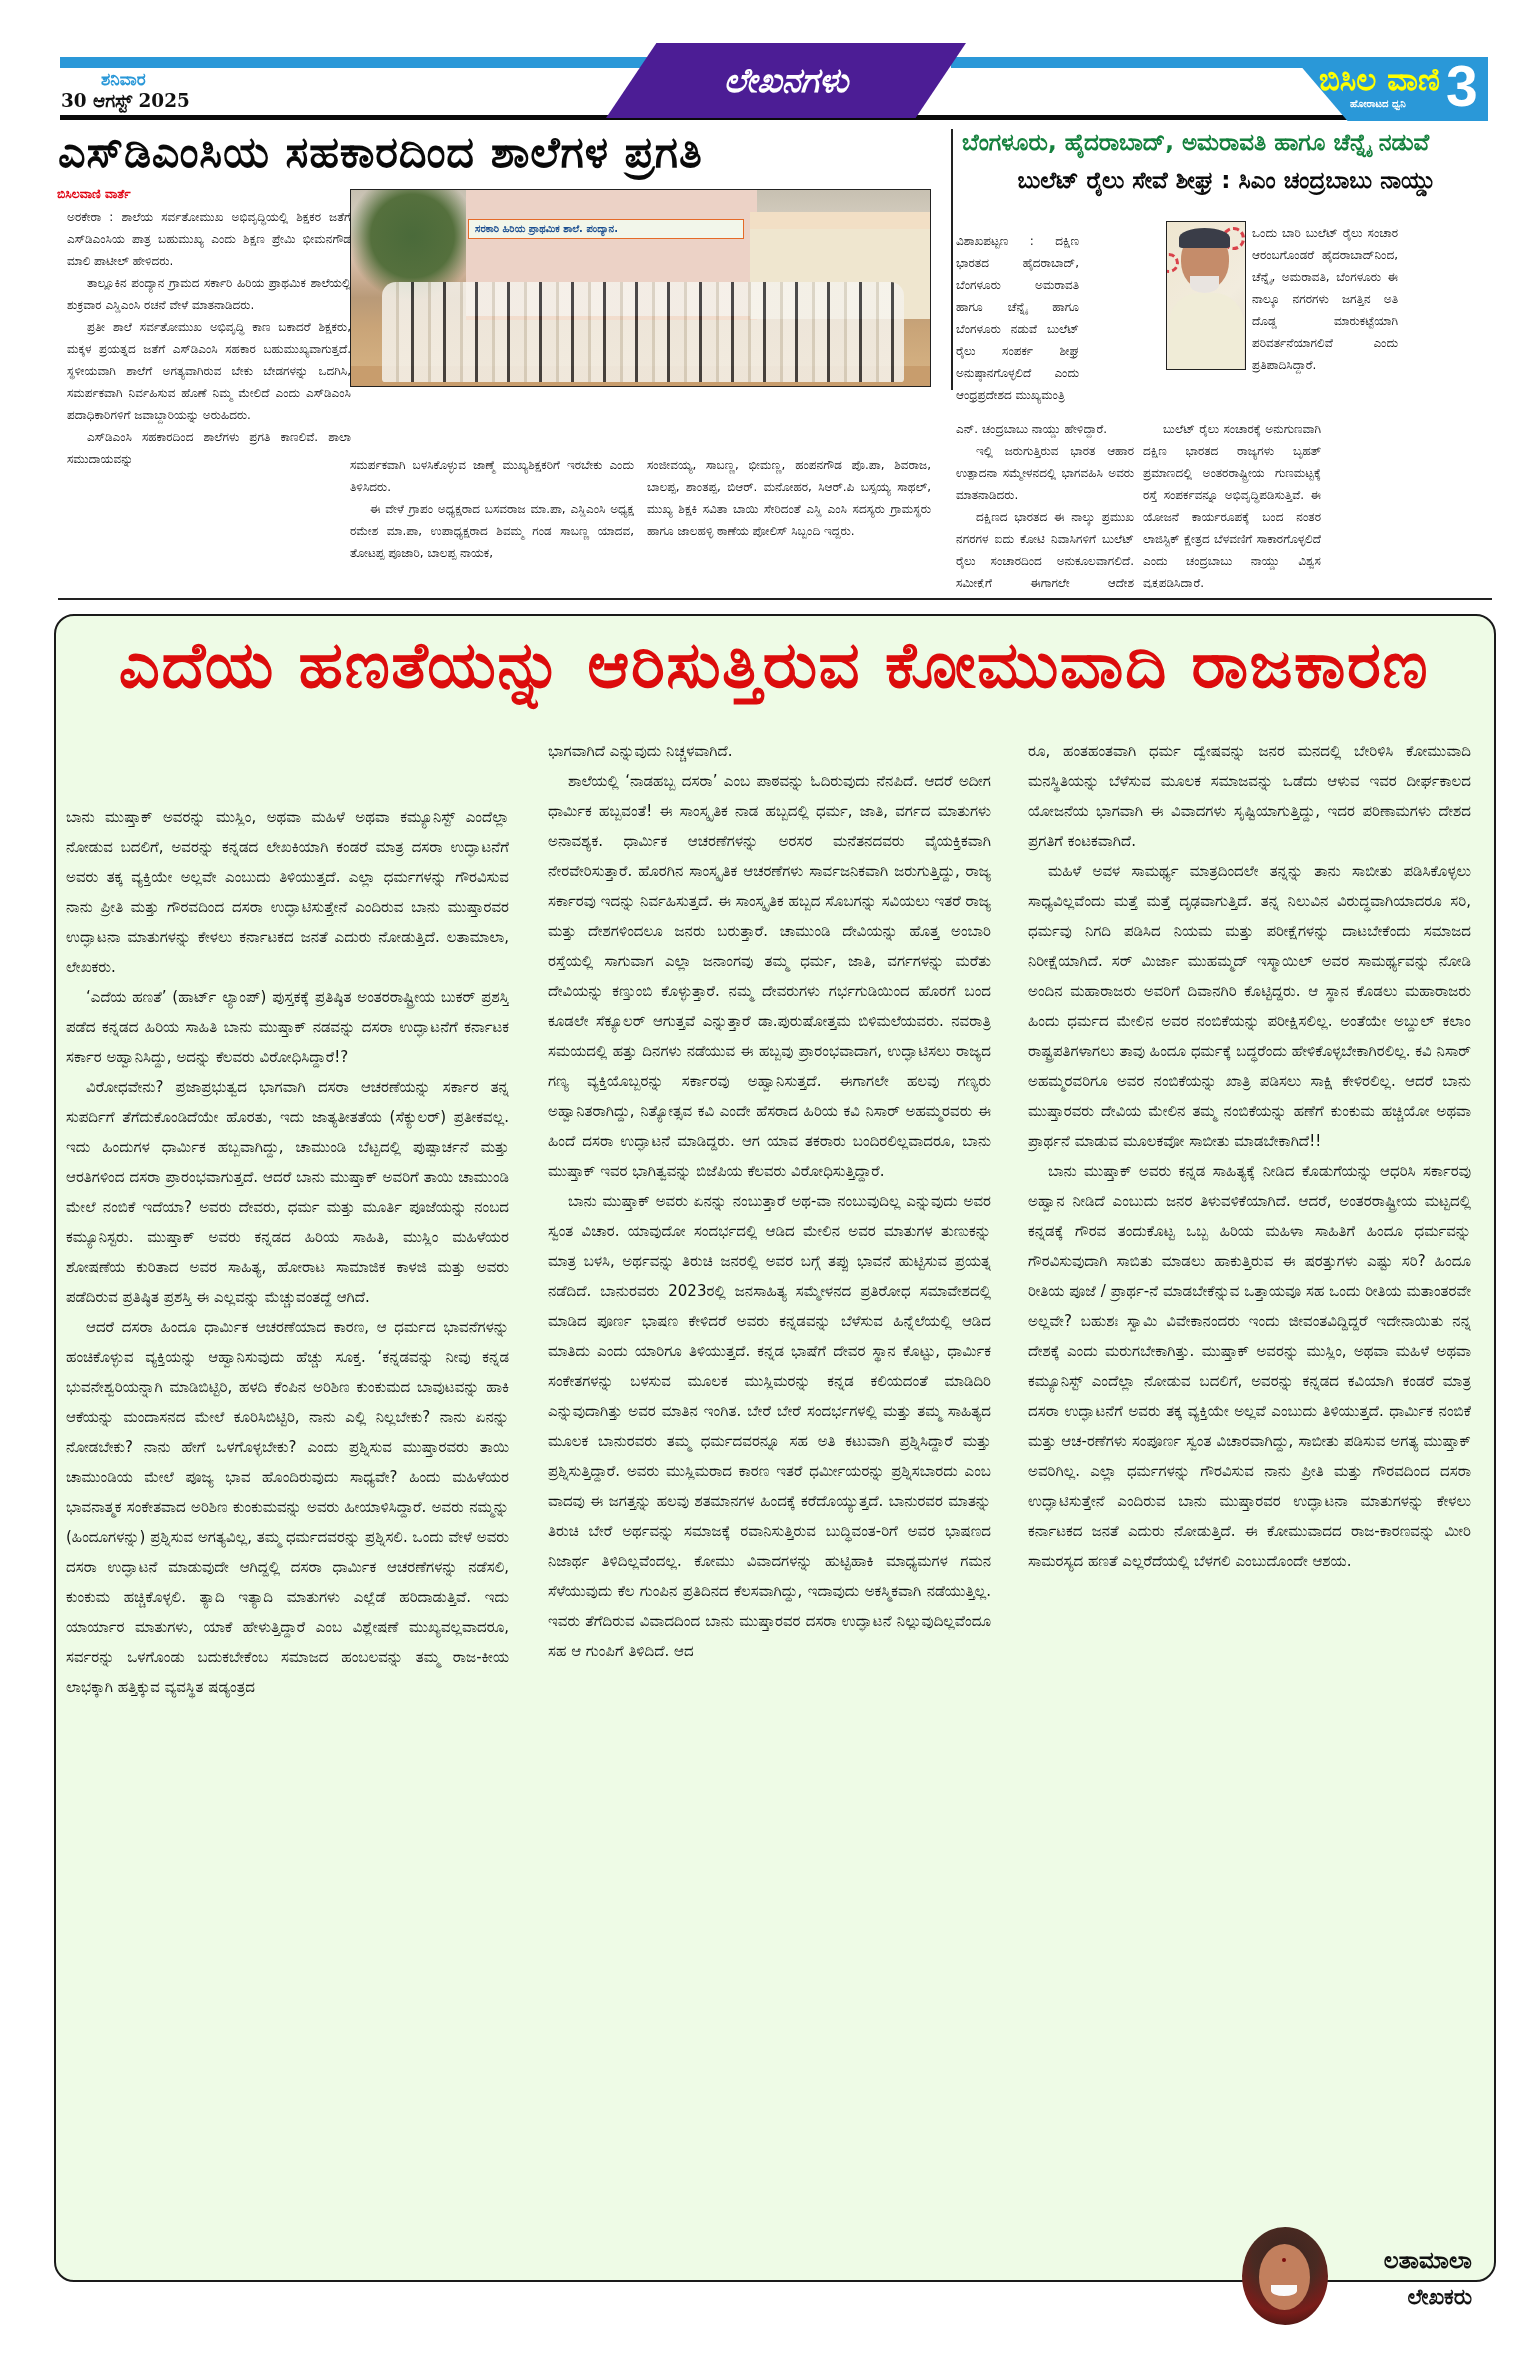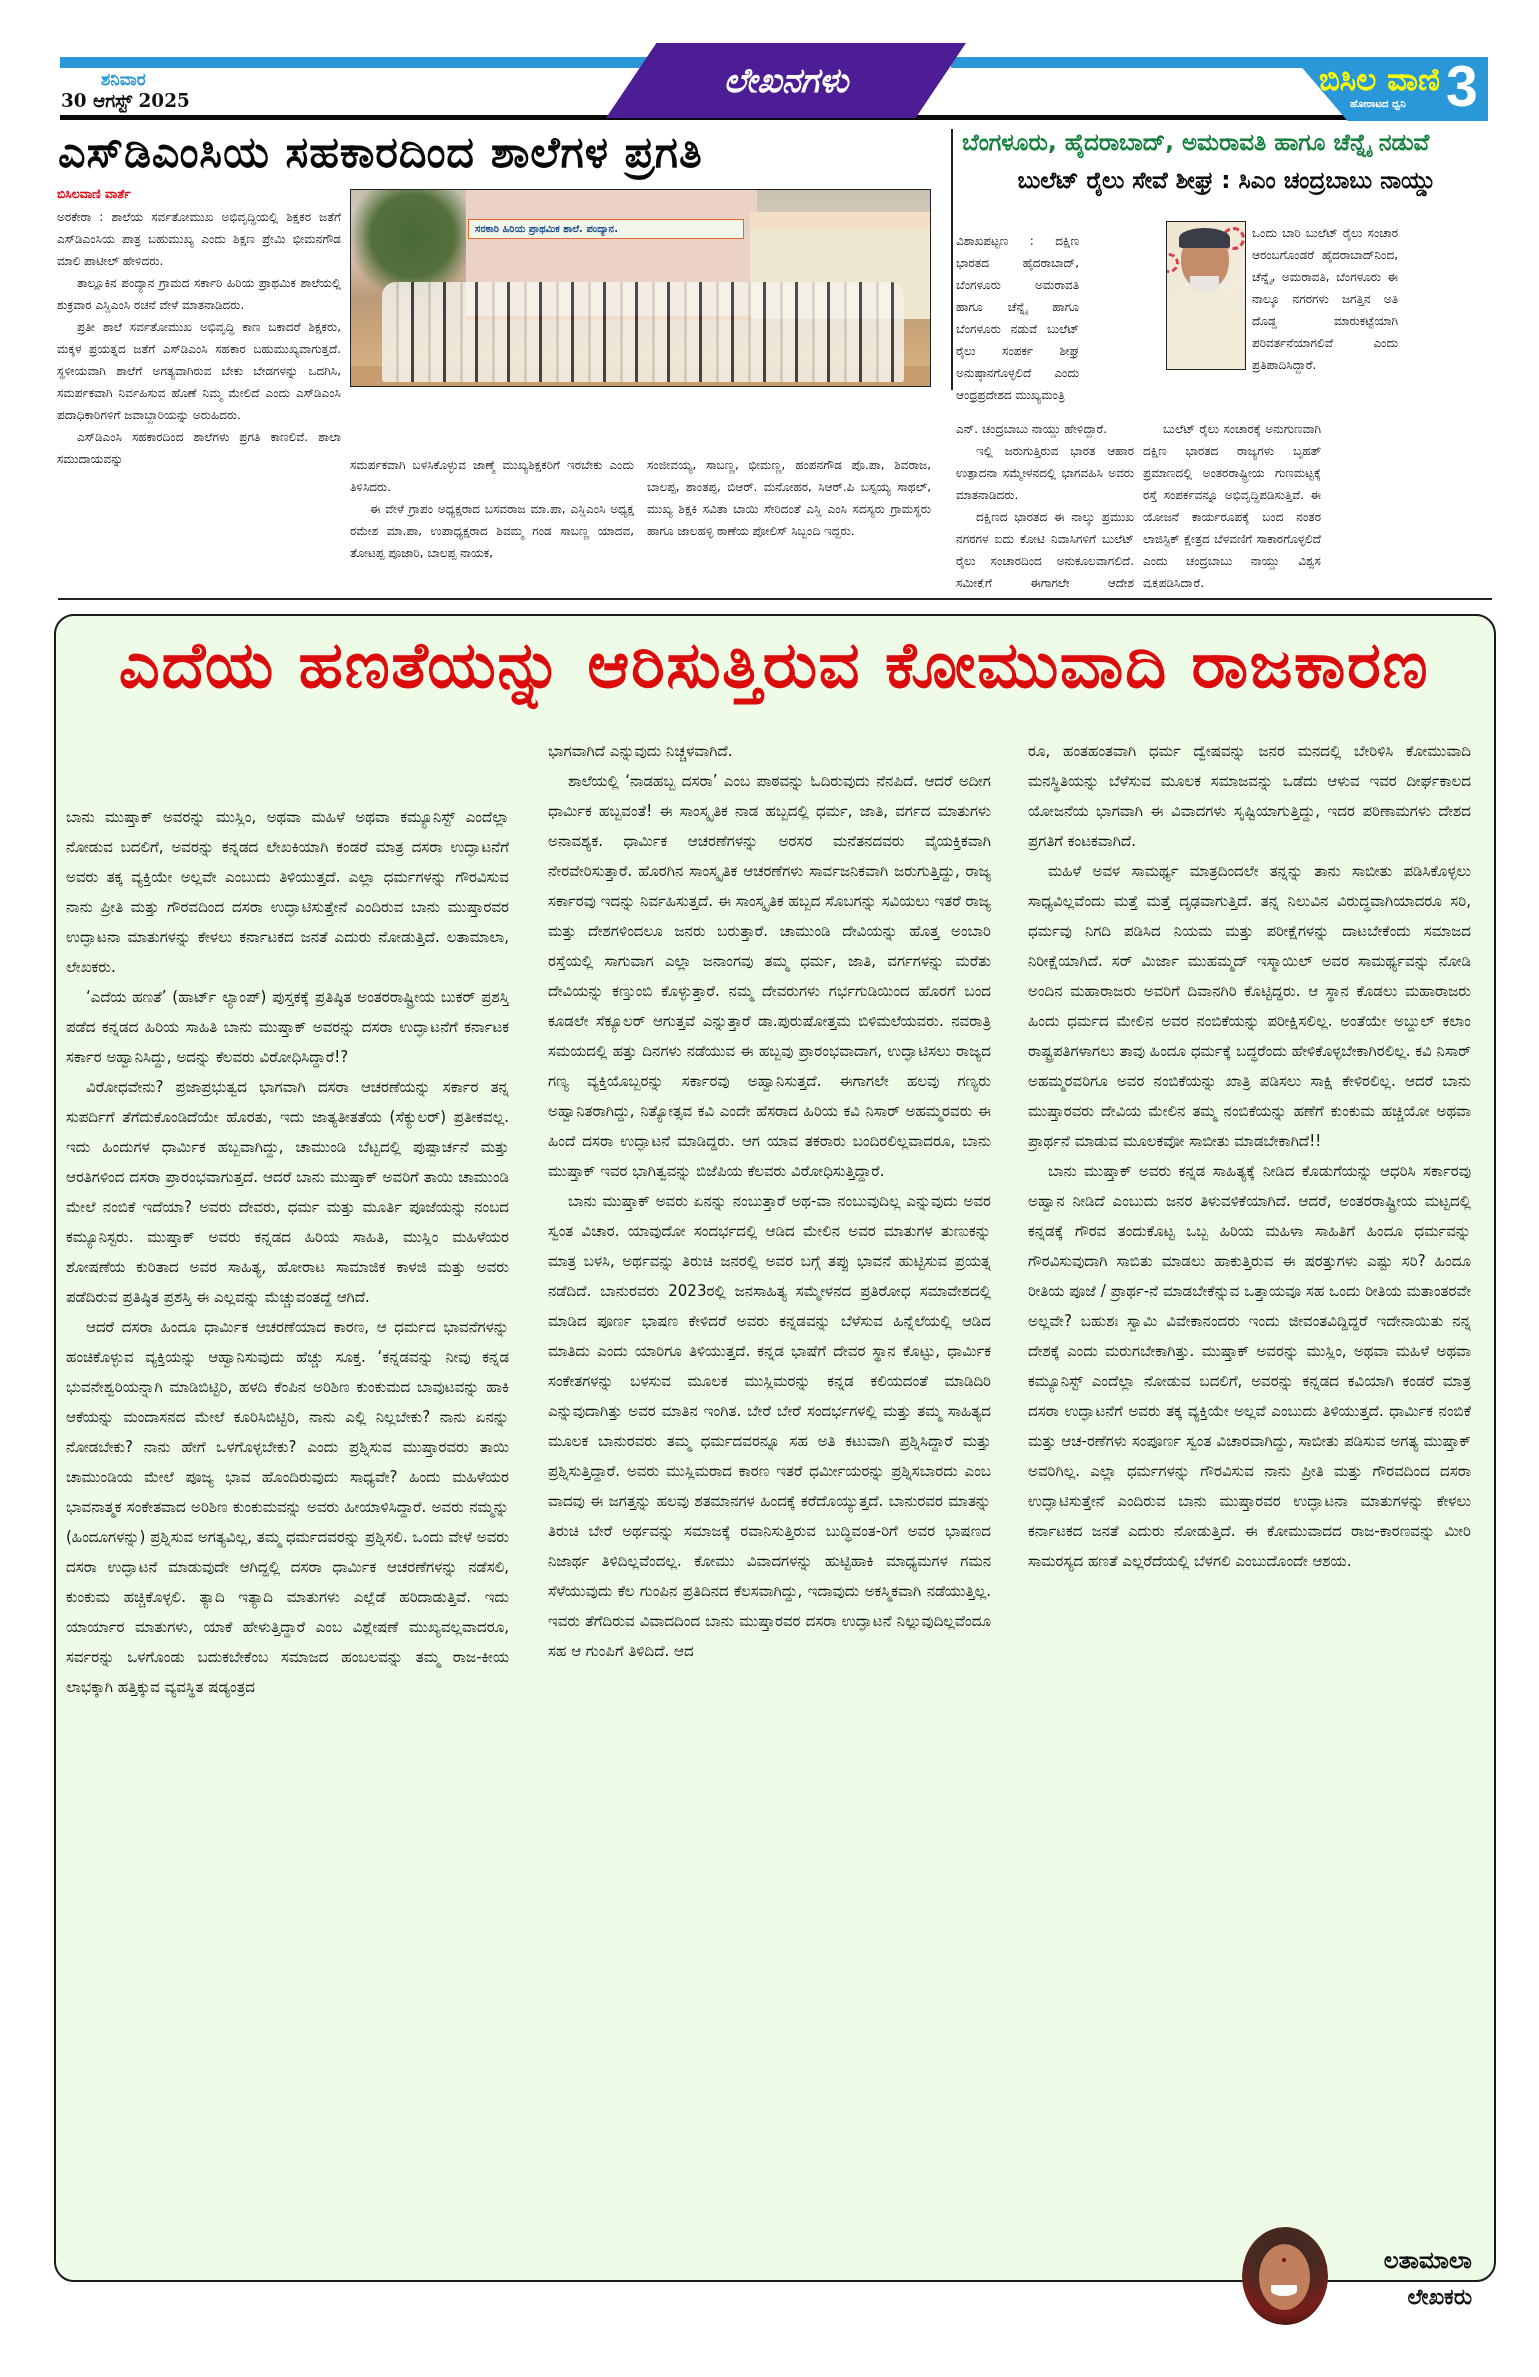--- a/index.html
+++ b/index.html
@@ -21,21 +21,21 @@
   .brand-tag { position: absolute; left: 1350px; top: 98px; font-size: 10px; font-weight: bold; color: #fff; }
   .page-num { position: absolute; left: 1446px; top: 58px; font-size: 57px; font-weight: bold; color: #fff; line-height: 1; font-family: "Liberation Sans", sans-serif; }
 
   
   .story1-title { position: absolute; left: 58px; top: 127px; width: 890px; font-size: 43px; font-weight: bold; color: #0a0a0a; white-space: nowrap; letter-spacing: 0.8px; }
   .vrule-top { position: absolute; left: 951px; top: 129px; width: 1.5px; height: 261px; background: #222; }
   .story1-credit { position: absolute; left: 57px; top: 187px; font-size: 12.3px; font-weight: bold; color: #e0000f; }
   .col-text { font-size: 12px; line-height: 22px; text-align: justify; color: #111; font-family: "DejaVu Sans", sans-serif; }
   .col-text p { text-indent: 20px; }
   .col-text p.noindent { text-indent: 0; }
-  .s1-col1 { position: absolute; left: 57px; top: 206px; width: 284px; height: 380px; overflow: hidden; }
+  .s1-col1 { position: absolute; left: 67px; top: 206px; width: 284px; height: 380px; overflow: hidden; }
   .s1-photo { position: absolute; left: 350px; top: 189px; width: 581px; height: 198px; border: 1.5px solid #222; overflow: hidden;
     background: linear-gradient(180deg, #c7c0b1 0%, #d6cfc1 18%, #e2c8b8 30%, #b99a78 55%, #c9a478 70%, #d8b585 100%); }
   .photo-school { position: absolute; left: 115px; top: 0; width: 291px; height: 130px; background: #ecd2c6; border-bottom: 4.6px solid #e56a28; }
   .photo-sign { position: absolute; left: 117px; top: 29px; width: 276px; height: 20px; background: #f2f6ea; border: 1.5px solid #e56a28;
     font-size: 10px; font-weight: bold; color: #1a4d8f; display: flex; align-items: center; padding-left: 6.1px; white-space: nowrap; overflow: hidden; }
   .photo-tree { position: absolute; left: 0; top: 0; width: 123px; height: 115px; background: radial-gradient(circle at 50% 40%, #4a6a3a 0%, #55703d 45%, transparent 70%); }
   .photo-wall { position: absolute; left: 399px; top: 21.5px; width: 184px; height: 107px; background: #efe6cf; border-top: 17px solid #f2dfc5; }
   .photo-ground { position: absolute; left: 0; top: 176px; width: 100%; height: 84px; background: #c89d6d; }
   .photo-people { position: absolute; left: 31px; top: 92px; width: 522px; height: 100px;
     background: repeating-linear-gradient(90deg, #f4f1ea 0 14px, #d8d2c4 14px 17px, #f7f5ef 17px 29px, #2f3033 29px 32px); opacity: 0.85; border-radius: 14px 14px 3.1px 3.1px; }
@@ -142,21 +142,21 @@
   <p>ಬುಲೆಟ್ ರೈಲು ಸಂಚಾರಕ್ಕೆ ಅನುಗುಣವಾಗಿ ದಕ್ಷಿಣ ಭಾರತದ ರಾಜ್ಯಗಳು ಬೃಹತ್ ಪ್ರಮಾಣದಲ್ಲಿ ಅಂತರರಾಷ್ಟ್ರೀಯ ಗುಣಮಟ್ಟಕ್ಕೆ ರಸ್ತೆ ಸಂಪರ್ಕವನ್ನೂ ಅಭಿವೃದ್ಧಿಪಡಿಸುತ್ತಿವೆ. ಈ ಯೋಜನೆ ಕಾರ್ಯರೂಪಕ್ಕೆ ಬಂದ ನಂತರ ಲಾಜಿಸ್ಟಿಕ್ ಕ್ಷೇತ್ರದ ಬೆಳವಣಿಗೆ ಸಾಕಾರಗೊಳ್ಳಲಿದೆ ಎಂದು ಚಂದ್ರಬಾಬು ನಾಯ್ಡು ವಿಶ್ವಸ ವ್ಯಕ್ತಪಡಿಸಿದ್ದಾರೆ.</p>
 </div>
 
 <div class="hrule-mid"></div>
 
 <div class="article-box"></div>
 <div class="article-headline">ಎದೆಯ ಹಣತೆಯನ್ನು ಆರಿಸುತ್ತಿರುವ ಕೋಮುವಾದಿ ರಾಜಕಾರಣ</div>
 
 <div class="a-col a-col1 col-text" style="font-size:15px;line-height:30px;margin-top:24px;">
   <p class="noindent">ಬಾನು ಮುಷ್ತಾಕ್ ಅವರನ್ನು ಮುಸ್ಲಿಂ, ಅಥವಾ ಮಹಿಳೆ ಅಥವಾ ಕಮ್ಯೂನಿಸ್ಟ್ ಎಂದೆಲ್ಲಾ ನೋಡುವ ಬದಲಿಗೆ, ಅವರನ್ನು ಕನ್ನಡದ ಲೇಖಕಿಯಾಗಿ ಕಂಡರೆ ಮಾತ್ರ ದಸರಾ ಉದ್ಘಾಟನೆಗೆ ಅವರು ತಕ್ಕ ವ್ಯಕ್ತಿಯೇ ಅಲ್ಲವೇ ಎಂಬುದು ತಿಳಿಯುತ್ತದೆ. ಎಲ್ಲಾ ಧರ್ಮಗಳನ್ನು ಗೌರವಿಸುವ ನಾನು ಪ್ರೀತಿ ಮತ್ತು ಗೌರವದಿಂದ ದಸರಾ ಉದ್ಘಾಟಿಸುತ್ತೇನೆ ಎಂದಿರುವ ಬಾನು ಮುಷ್ತಾರವರ ಉದ್ಘಾಟನಾ ಮಾತುಗಳನ್ನು ಕೇಳಲು ಕರ್ನಾಟಕದ ಜನತೆ ಎದುರು ನೋಡುತ್ತಿದೆ. ಲತಾಮಾಲಾ, ಲೇಖಕರು.</p>
-  <p>‘ಎದೆಯ ಹಣತೆ’ (ಹಾರ್ಟ್ ಲ್ಯಾಂಪ್) ಪುಸ್ತಕಕ್ಕೆ ಪ್ರತಿಷ್ಠಿತ ಅಂತರರಾಷ್ಟ್ರೀಯ ಬುಕರ್ ಪ್ರಶಸ್ತಿ ಪಡೆದ ಕನ್ನಡದ ಹಿರಿಯ ಸಾಹಿತಿ ಬಾನು ಮುಷ್ತಾಕ್ ಅವರನ್ನು ದಸರಾ ಉದ್ಘಾಟನೆಗೆ ಕರ್ನಾಟಕ ಸರ್ಕಾರ ಅಹ್ವಾನಿಸಿದ್ದು, ಅದನ್ನು ಕೆಲವರು ವಿರೋಧಿಸಿದ್ದಾರೆ!?</p>
+  <p>‘ಎದೆಯ ಹಣತೆ’ (ಹಾರ್ಟ್ ಲ್ಯಾಂಪ್) ಪುಸ್ತಕಕ್ಕೆ ಪ್ರತಿಷ್ಠಿತ ಅಂತರರಾಷ್ಟ್ರೀಯ ಬುಕರ್ ಪ್ರಶಸ್ತಿ ಪಡೆದ ಕನ್ನಡದ ಹಿರಿಯ ಸಾಹಿತಿ ಬಾನು ಮುಷ್ತಾಕ್ ನಡವನ್ನು ದಸರಾ ಉದ್ಘಾಟನೆಗೆ ಕರ್ನಾಟಕ ಸರ್ಕಾರ ಅಹ್ವಾನಿಸಿದ್ದು, ಅದನ್ನು ಕೆಲವರು ವಿರೋಧಿಸಿದ್ದಾರೆ!?</p>
   <p>ವಿರೋಧವೇನು? ಪ್ರಜಾಪ್ರಭುತ್ವದ ಭಾಗವಾಗಿ ದಸರಾ ಆಚರಣೆಯನ್ನು ಸರ್ಕಾರ ತನ್ನ ಸುಪರ್ದಿಗೆ ತೆಗೆದುಕೊಂಡಿದೆಯೇ ಹೊರತು, ಇದು ಜಾತ್ಯತೀತತೆಯ (ಸೆಕ್ಯುಲರ್) ಪ್ರತೀಕವಲ್ಲ. ಇದು ಹಿಂದುಗಳ ಧಾರ್ಮಿಕ ಹಬ್ಬವಾಗಿದ್ದು, ಚಾಮುಂಡಿ ಬೆಟ್ಟದಲ್ಲಿ ಪುಷ್ಪಾರ್ಚನೆ ಮತ್ತು ಆರತಿಗಳಿಂದ ದಸರಾ ಪ್ರಾರಂಭವಾಗುತ್ತದೆ. ಆದರೆ ಬಾನು ಮುಷ್ತಾಕ್ ಅವರಿಗೆ ತಾಯಿ ಚಾಮುಂಡಿ ಮೇಲೆ ನಂಬಿಕೆ ಇದೆಯಾ? ಅವರು ದೇವರು, ಧರ್ಮ ಮತ್ತು ಮೂರ್ತಿ ಪೂಜೆಯನ್ನು ನಂಬದ ಕಮ್ಯೂನಿಸ್ಟರು. ಮುಷ್ತಾಕ್ ಅವರು ಕನ್ನಡದ ಹಿರಿಯ ಸಾಹಿತಿ, ಮುಸ್ಲಿಂ ಮಹಿಳೆಯರ ಶೋಷಣೆಯ ಕುರಿತಾದ ಅವರ ಸಾಹಿತ್ಯ, ಹೋರಾಟ ಸಾಮಾಜಿಕ ಕಾಳಜಿ ಮತ್ತು ಅವರು ಪಡೆದಿರುವ ಪ್ರತಿಷ್ಠಿತ ಪ್ರಶಸ್ತಿ ಈ ಎಲ್ಲವನ್ನು ಮೆಚ್ಚುವಂತದ್ದೆ ಆಗಿದೆ.</p>
   <p>ಆದರೆ ದಸರಾ ಹಿಂದೂ ಧಾರ್ಮಿಕ ಆಚರಣೆಯಾದ ಕಾರಣ, ಆ ಧರ್ಮದ ಭಾವನೆಗಳನ್ನು ಹಂಚಿಕೊಳ್ಳುವ ವ್ಯಕ್ತಿಯನ್ನು ಆಹ್ವಾನಿಸುವುದು ಹೆಚ್ಚು ಸೂಕ್ತ. ‘ಕನ್ನಡವನ್ನು ನೀವು ಕನ್ನಡ ಭುವನೇಶ್ವರಿಯನ್ನಾಗಿ ಮಾಡಿಬಿಟ್ಟಿರಿ, ಹಳದಿ ಕೆಂಪಿನ ಅರಿಶಿಣ ಕುಂಕುಮದ ಬಾವುಟವನ್ನು ಹಾಕಿ ಆಕೆಯನ್ನು ಮಂದಾಸನದ ಮೇಲೆ ಕೂರಿಸಿಬಿಟ್ಟಿರಿ, ನಾನು ಎಲ್ಲಿ ನಿಲ್ಲಬೇಕು? ನಾನು ಏನನ್ನು ನೋಡಬೇಕು? ನಾನು ಹೇಗೆ ಒಳಗೊಳ್ಳಬೇಕು? ಎಂದು ಪ್ರಶ್ನಿಸುವ ಮುಷ್ತಾರವರು ತಾಯಿ ಚಾಮುಂಡಿಯ ಮೇಲೆ ಪೂಜ್ಯ ಭಾವ ಹೊಂದಿರುವುದು ಸಾಧ್ಯವೇ? ಹಿಂದು ಮಹಿಳೆಯರ ಭಾವನಾತ್ಮಕ ಸಂಕೇತವಾದ ಅರಿಶಿಣ ಕುಂಕುಮವನ್ನು ಅವರು ಹೀಯಾಳಿಸಿದ್ದಾರೆ. ಅವರು ನಮ್ಮನ್ನು (ಹಿಂದೂಗಳನ್ನು) ಪ್ರಶ್ನಿಸುವ ಅಗತ್ಯವಿಲ್ಲ, ತಮ್ಮ ಧರ್ಮದವರನ್ನು ಪ್ರಶ್ನಿಸಲಿ. ಒಂದು ವೇಳೆ ಅವರು ದಸರಾ ಉದ್ಘಾಟನೆ ಮಾಡುವುದೇ ಆಗಿದ್ದಲ್ಲಿ ದಸರಾ ಧಾರ್ಮಿಕ ಆಚರಣೆಗಳನ್ನು ನಡೆಸಲಿ, ಕುಂಕುಮ ಹಚ್ಚಿಕೊಳ್ಳಲಿ. ತ್ಯಾದಿ ಇತ್ಯಾದಿ ಮಾತುಗಳು ಎಲ್ಲೆಡೆ ಹರಿದಾಡುತ್ತಿವೆ. ಇದು ಯಾರ್ಯಾರ ಮಾತುಗಳು, ಯಾಕೆ ಹೇಳುತ್ತಿದ್ದಾರೆ ಎಂಬ ವಿಶ್ಲೇಷಣೆ ಮುಖ್ಯವಲ್ಲವಾದರೂ, ಸರ್ವರನ್ನು ಒಳಗೊಂಡು ಬದುಕಬೇಕೆಂಬ ಸಮಾಜದ ಹಂಬಲವನ್ನು ತಮ್ಮ ರಾಜ-ಕೀಯ ಲಾಭಕ್ಕಾಗಿ ಹತ್ತಿಕ್ಕುವ ವ್ಯವಸ್ಥಿತ ಷಡ್ಯಂತ್ರದ</p>
 </div>
 <div class="a-col a-col2 col-text" style="font-size:15px;line-height:30px;">
   <p class="noindent">ಭಾಗವಾಗಿದೆ ಎನ್ನುವುದು ನಿಚ್ಚಳವಾಗಿದೆ.</p>
   <p>ಶಾಲೆಯಲ್ಲಿ ‘ನಾಡಹಬ್ಬ ದಸರಾ’ ಎಂಬ ಪಾಠವನ್ನು ಓದಿರುವುದು ನೆನಪಿದೆ. ಆದರೆ ಅದೀಗ ಧಾರ್ಮಿಕ ಹಬ್ಬವಂತೆ! ಈ ಸಾಂಸ್ಕೃತಿಕ ನಾಡ ಹಬ್ಬದಲ್ಲಿ ಧರ್ಮ, ಜಾತಿ, ವರ್ಗದ ಮಾತುಗಳು ಅನಾವಶ್ಯಕ. ಧಾರ್ಮಿಕ ಆಚರಣೆಗಳನ್ನು ಅರಸರ ಮನೆತನದವರು ವೈಯಕ್ತಿಕವಾಗಿ ನೇರವೇರಿಸುತ್ತಾರೆ. ಹೊರಗಿನ ಸಾಂಸ್ಕೃತಿಕ ಆಚರಣೆಗಳು ಸಾರ್ವಜನಿಕವಾಗಿ ಜರುಗುತ್ತಿದ್ದು, ರಾಜ್ಯ ಸರ್ಕಾರವು ಇದನ್ನು ನಿರ್ವಹಿಸುತ್ತದೆ. ಈ ಸಾಂಸ್ಕೃತಿಕ ಹಬ್ಬದ ಸೊಬಗನ್ನು ಸವಿಯಲು ಇತರೆ ರಾಜ್ಯ ಮತ್ತು ದೇಶಗಳಿಂದಲೂ ಜನರು ಬರುತ್ತಾರೆ. ಚಾಮುಂಡಿ ದೇವಿಯನ್ನು ಹೊತ್ತ ಅಂಬಾರಿ ರಸ್ತೆಯಲ್ಲಿ ಸಾಗುವಾಗ ಎಲ್ಲಾ ಜನಾಂಗವು ತಮ್ಮ ಧರ್ಮ, ಜಾತಿ, ವರ್ಗಗಳನ್ನು ಮರೆತು ದೇವಿಯನ್ನು ಕಣ್ತುಂಬಿ ಕೊಳ್ಳುತ್ತಾರೆ. ನಮ್ಮ ದೇವರುಗಳು ಗರ್ಭಗುಡಿಯಿಂದ ಹೊರಗೆ ಬಂದ ಕೂಡಲೇ ಸೆಕ್ಯೂಲರ್ ಆಗುತ್ತವೆ ಎನ್ನುತ್ತಾರೆ ಡಾ.ಪುರುಷೋತ್ತಮ ಬಿಳಿಮಲೆಯವರು. ನವರಾತ್ರಿ ಸಮಯದಲ್ಲಿ ಹತ್ತು ದಿನಗಳು ನಡೆಯುವ ಈ ಹಬ್ಬವು ಪ್ರಾರಂಭವಾದಾಗ, ಉದ್ಘಾಟಿಸಲು ರಾಜ್ಯದ ಗಣ್ಯ ವ್ಯಕ್ತಿಯೊಬ್ಬರನ್ನು ಸರ್ಕಾರವು ಅಹ್ವಾನಿಸುತ್ತದೆ. ಈಗಾಗಲೇ ಹಲವು ಗಣ್ಯರು ಅಹ್ವಾನಿತರಾಗಿದ್ದು, ನಿತ್ಯೋತ್ಸವ ಕವಿ ಎಂದೇ ಹೆಸರಾದ ಹಿರಿಯ ಕವಿ ನಿಸಾರ್ ಅಹಮ್ಮರವರು ಈ ಹಿಂದೆ ದಸರಾ ಉದ್ಘಾಟನೆ ಮಾಡಿದ್ದರು. ಆಗ ಯಾವ ತಕರಾರು ಬಂದಿರಲಿಲ್ಲವಾದರೂ, ಬಾನು ಮುಷ್ತಾಕ್ ಇವರ ಭಾಗಿತ್ವವನ್ನು ಬಿಜೆಪಿಯ ಕೆಲವರು ವಿರೋಧಿಸುತ್ತಿದ್ದಾರೆ.</p>
   <p>ಬಾನು ಮುಷ್ತಾಕ್ ಅವರು ಏನನ್ನು ನಂಬುತ್ತಾರೆ ಅಥ-ವಾ ನಂಬುವುದಿಲ್ಲ ಎನ್ನುವುದು ಅವರ ಸ್ವಂತ ವಿಚಾರ. ಯಾವುದೋ ಸಂದರ್ಭದಲ್ಲಿ ಆಡಿದ ಮೇಲಿನ ಅವರ ಮಾತುಗಳ ತುಣುಕನ್ನು ಮಾತ್ರ ಬಳಸಿ, ಅರ್ಥವನ್ನು ತಿರುಚಿ ಜನರಲ್ಲಿ ಅವರ ಬಗ್ಗೆ ತಪ್ಪು ಭಾವನೆ ಹುಟ್ಟಿಸುವ ಪ್ರಯತ್ನ ನಡೆದಿದೆ. ಬಾನುರವರು 2023ರಲ್ಲಿ ಜನಸಾಹಿತ್ಯ ಸಮ್ಮೇಳನದ ಪ್ರತಿರೋಧ ಸಮಾವೇಶದಲ್ಲಿ ಮಾಡಿದ ಪೂರ್ಣ ಭಾಷಣ ಕೇಳಿದರೆ ಅವರು ಕನ್ನಡವನ್ನು ಬೆಳೆಸುವ ಹಿನ್ನೆಲೆಯಲ್ಲಿ ಆಡಿದ ಮಾತಿದು ಎಂದು ಯಾರಿಗೂ ತಿಳಿಯುತ್ತದೆ. ಕನ್ನಡ ಭಾಷೆಗೆ ದೇವರ ಸ್ಥಾನ ಕೊಟ್ಟು, ಧಾರ್ಮಿಕ ಸಂಕೇತಗಳನ್ನು ಬಳಸುವ ಮೂಲಕ ಮುಸ್ಲಿಮರನ್ನು ಕನ್ನಡ ಕಲಿಯದಂತೆ ಮಾಡಿದಿರಿ ಎನ್ನುವುದಾಗಿತ್ತು ಅವರ ಮಾತಿನ ಇಂಗಿತ. ಬೇರೆ ಬೇರೆ ಸಂದರ್ಭಗಳಲ್ಲಿ ಮತ್ತು ತಮ್ಮ ಸಾಹಿತ್ಯದ ಮೂಲಕ ಬಾನುರವರು ತಮ್ಮ ಧರ್ಮದವರನ್ನೂ ಸಹ ಅತಿ ಕಟುವಾಗಿ ಪ್ರಶ್ನಿಸಿದ್ದಾರೆ ಮತ್ತು ಪ್ರಶ್ನಿಸುತ್ತಿದ್ದಾರೆ. ಅವರು ಮುಸ್ಲಿಮರಾದ ಕಾರಣ ಇತರೆ ಧರ್ಮೀಯರನ್ನು ಪ್ರಶ್ನಿಸಬಾರದು ಎಂಬ ವಾದವು ಈ ಜಗತ್ತನ್ನು ಹಲವು ಶತಮಾನಗಳ ಹಿಂದಕ್ಕೆ ಕರೆದೊಯ್ಯುತ್ತದೆ. ಬಾನುರವರ ಮಾತನ್ನು ತಿರುಚಿ ಬೇರೆ ಅರ್ಥವನ್ನು ಸಮಾಜಕ್ಕೆ ರವಾನಿಸುತ್ತಿರುವ ಬುದ್ಧಿವಂತ-ರಿಗೆ ಅವರ ಭಾಷಣದ ನಿಜಾರ್ಥ ತಿಳಿದಿಲ್ಲವೆಂದಲ್ಲ. ಕೋಮು ವಿವಾದಗಳನ್ನು ಹುಟ್ಟಿಹಾಕಿ ಮಾಧ್ಯಮಗಳ ಗಮನ ಸೆಳೆಯುವುದು ಕೆಲ ಗುಂಪಿನ ಪ್ರತಿದಿನದ ಕೆಲಸವಾಗಿದ್ದು, ಇದಾವುದು ಅಕಸ್ಮಿಕವಾಗಿ ನಡೆಯುತ್ತಿಲ್ಲ. ಇವರು ತೆಗೆದಿರುವ ವಿವಾದದಿಂದ ಬಾನು ಮುಷ್ತಾರವರ ದಸರಾ ಉದ್ಘಾಟನೆ ನಿಲ್ಲುವುದಿಲ್ಲವೆಂದೂ ಸಹ ಆ ಗುಂಪಿಗೆ ತಿಳಿದಿದೆ. ಆದ</p>
 </div>
 <div class="a-col a-col3 col-text" style="font-size:15px;line-height:30px;">
   <p class="noindent">ರೂ, ಹಂತಹಂತವಾಗಿ ಧರ್ಮ ದ್ವೇಷವನ್ನು ಜನರ ಮನದಲ್ಲಿ ಬೇರಿಳಿಸಿ ಕೋಮುವಾದಿ ಮನಸ್ಥಿತಿಯನ್ನು ಬೆಳೆಸುವ ಮೂಲಕ ಸಮಾಜವನ್ನು ಒಡೆದು ಆಳುವ ಇವರ ದೀರ್ಘಕಾಲದ ಯೋಜನೆಯ ಭಾಗವಾಗಿ ಈ ವಿವಾದಗಳು ಸೃಷ್ಟಿಯಾಗುತ್ತಿದ್ದು, ಇದರ ಪರಿಣಾಮಗಳು ದೇಶದ ಪ್ರಗತಿಗೆ ಕಂಟಕವಾಗಿದೆ.</p>

